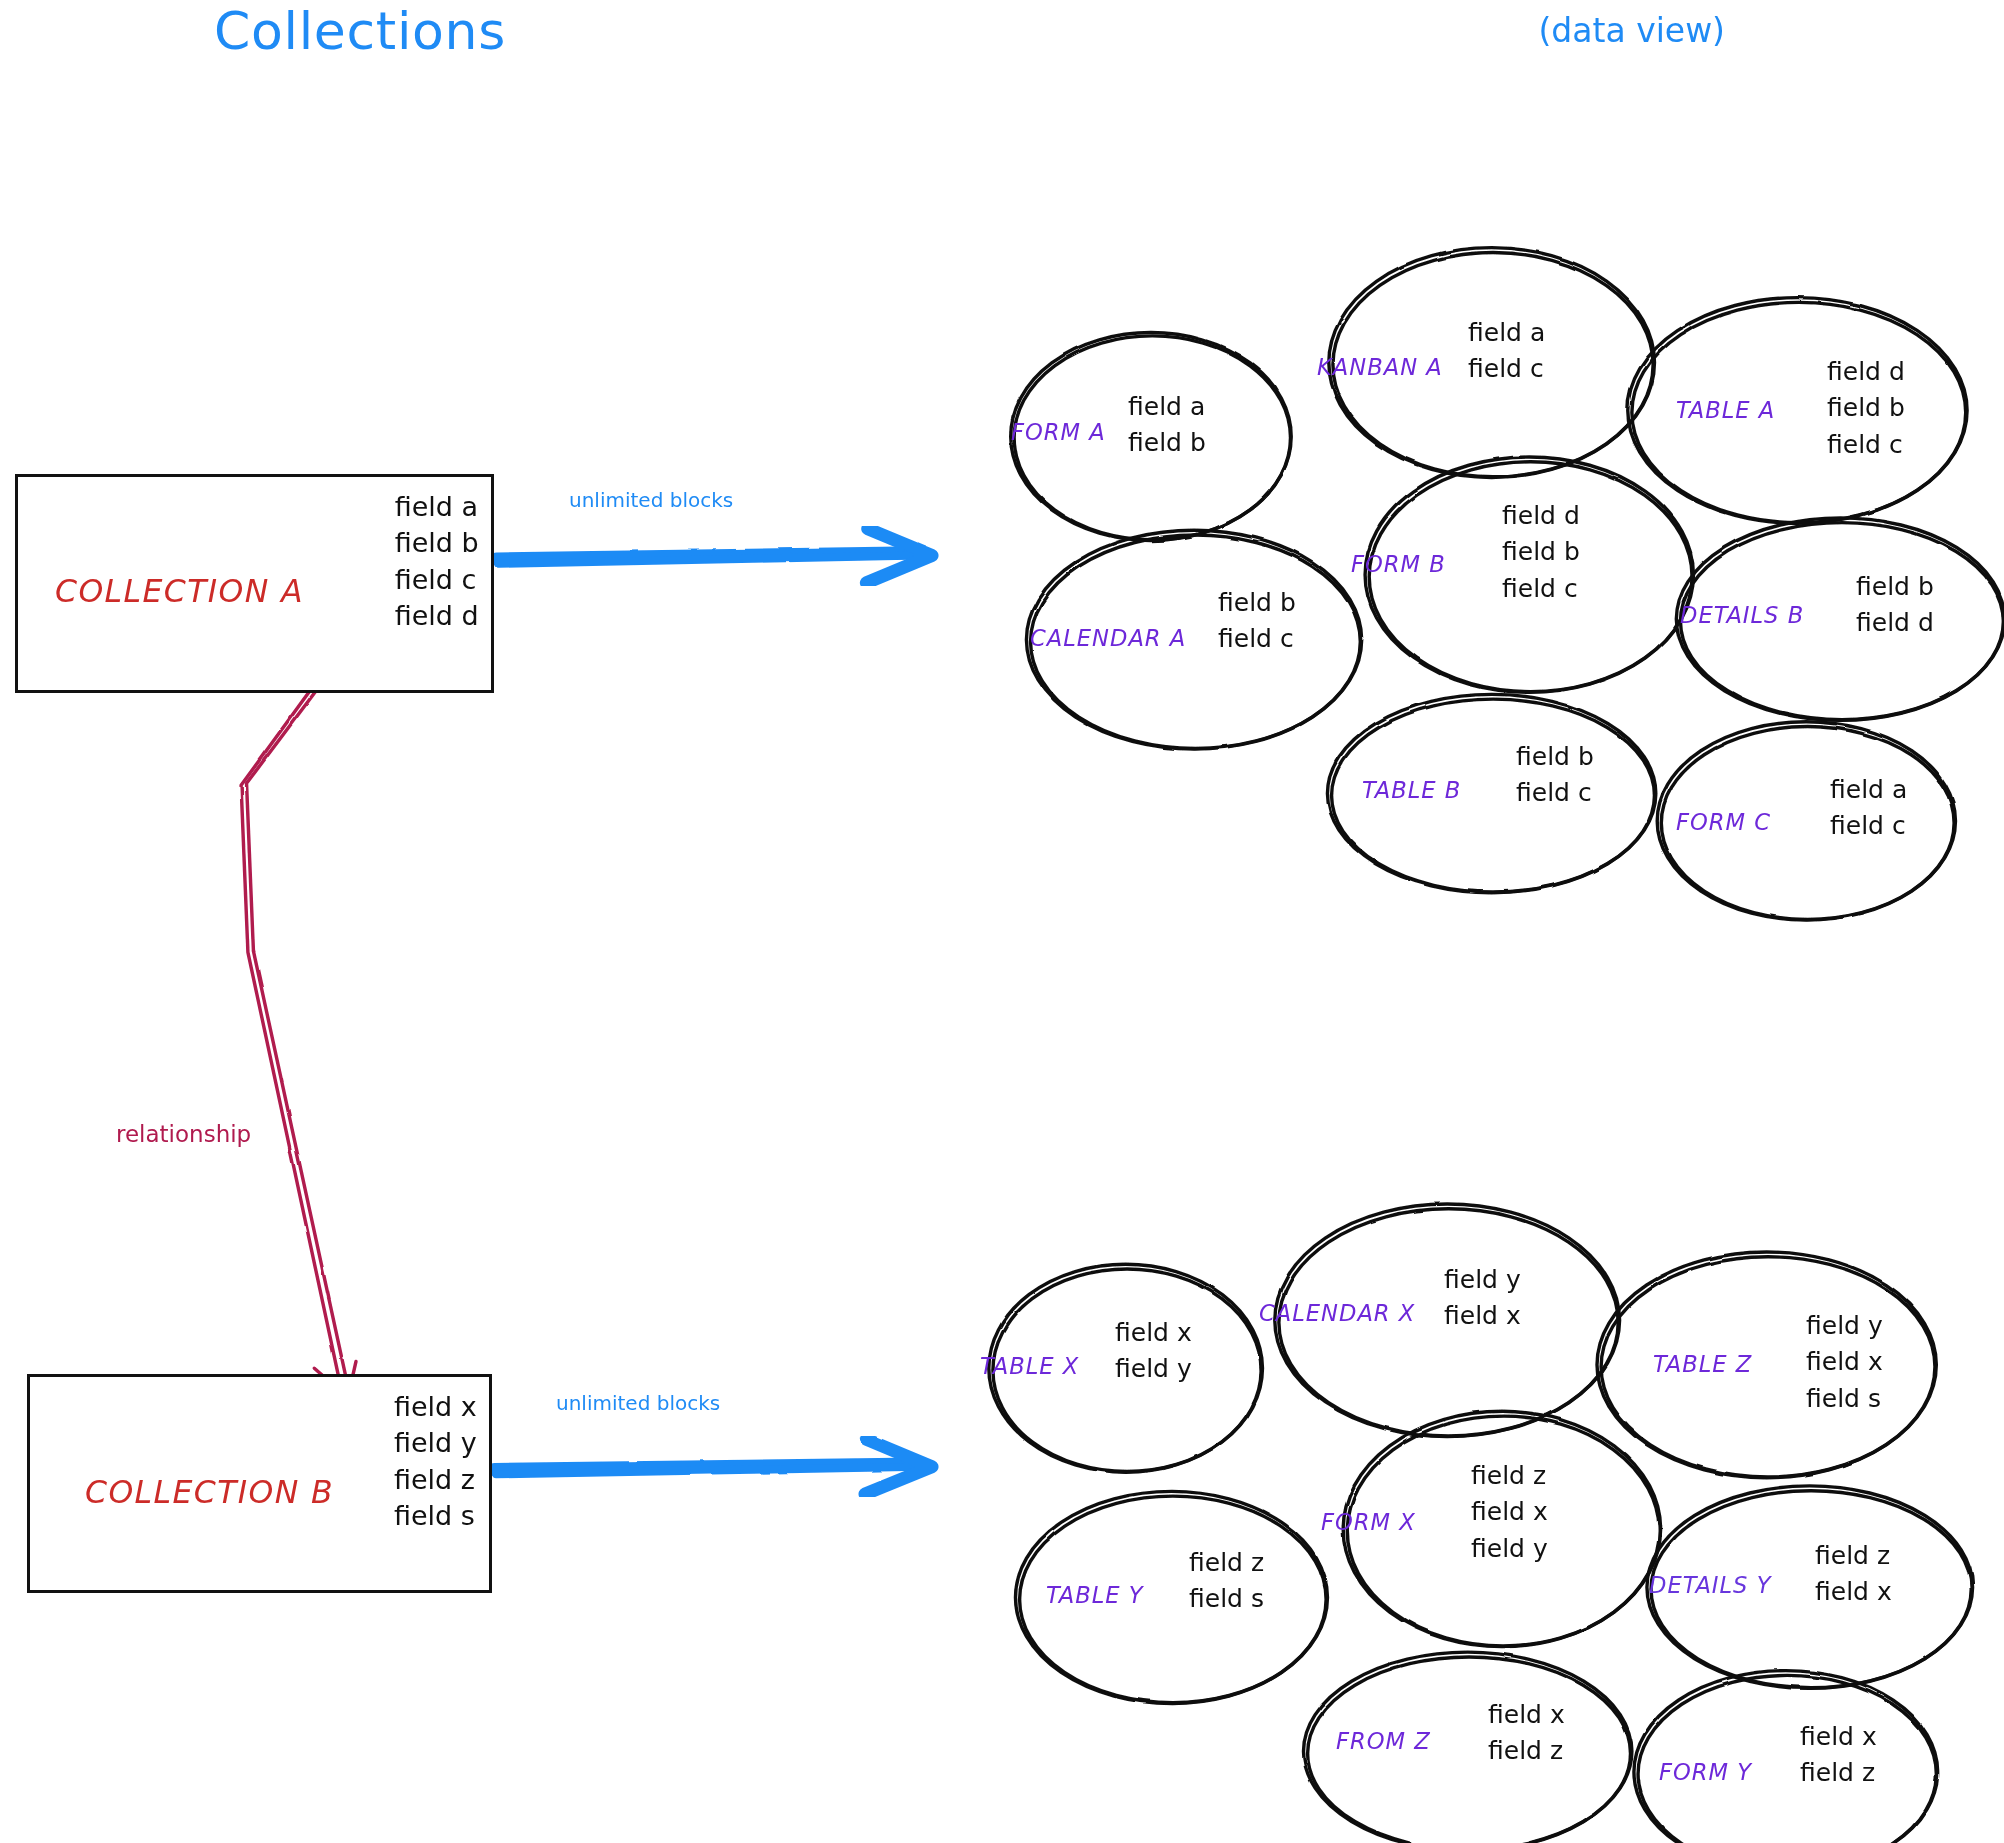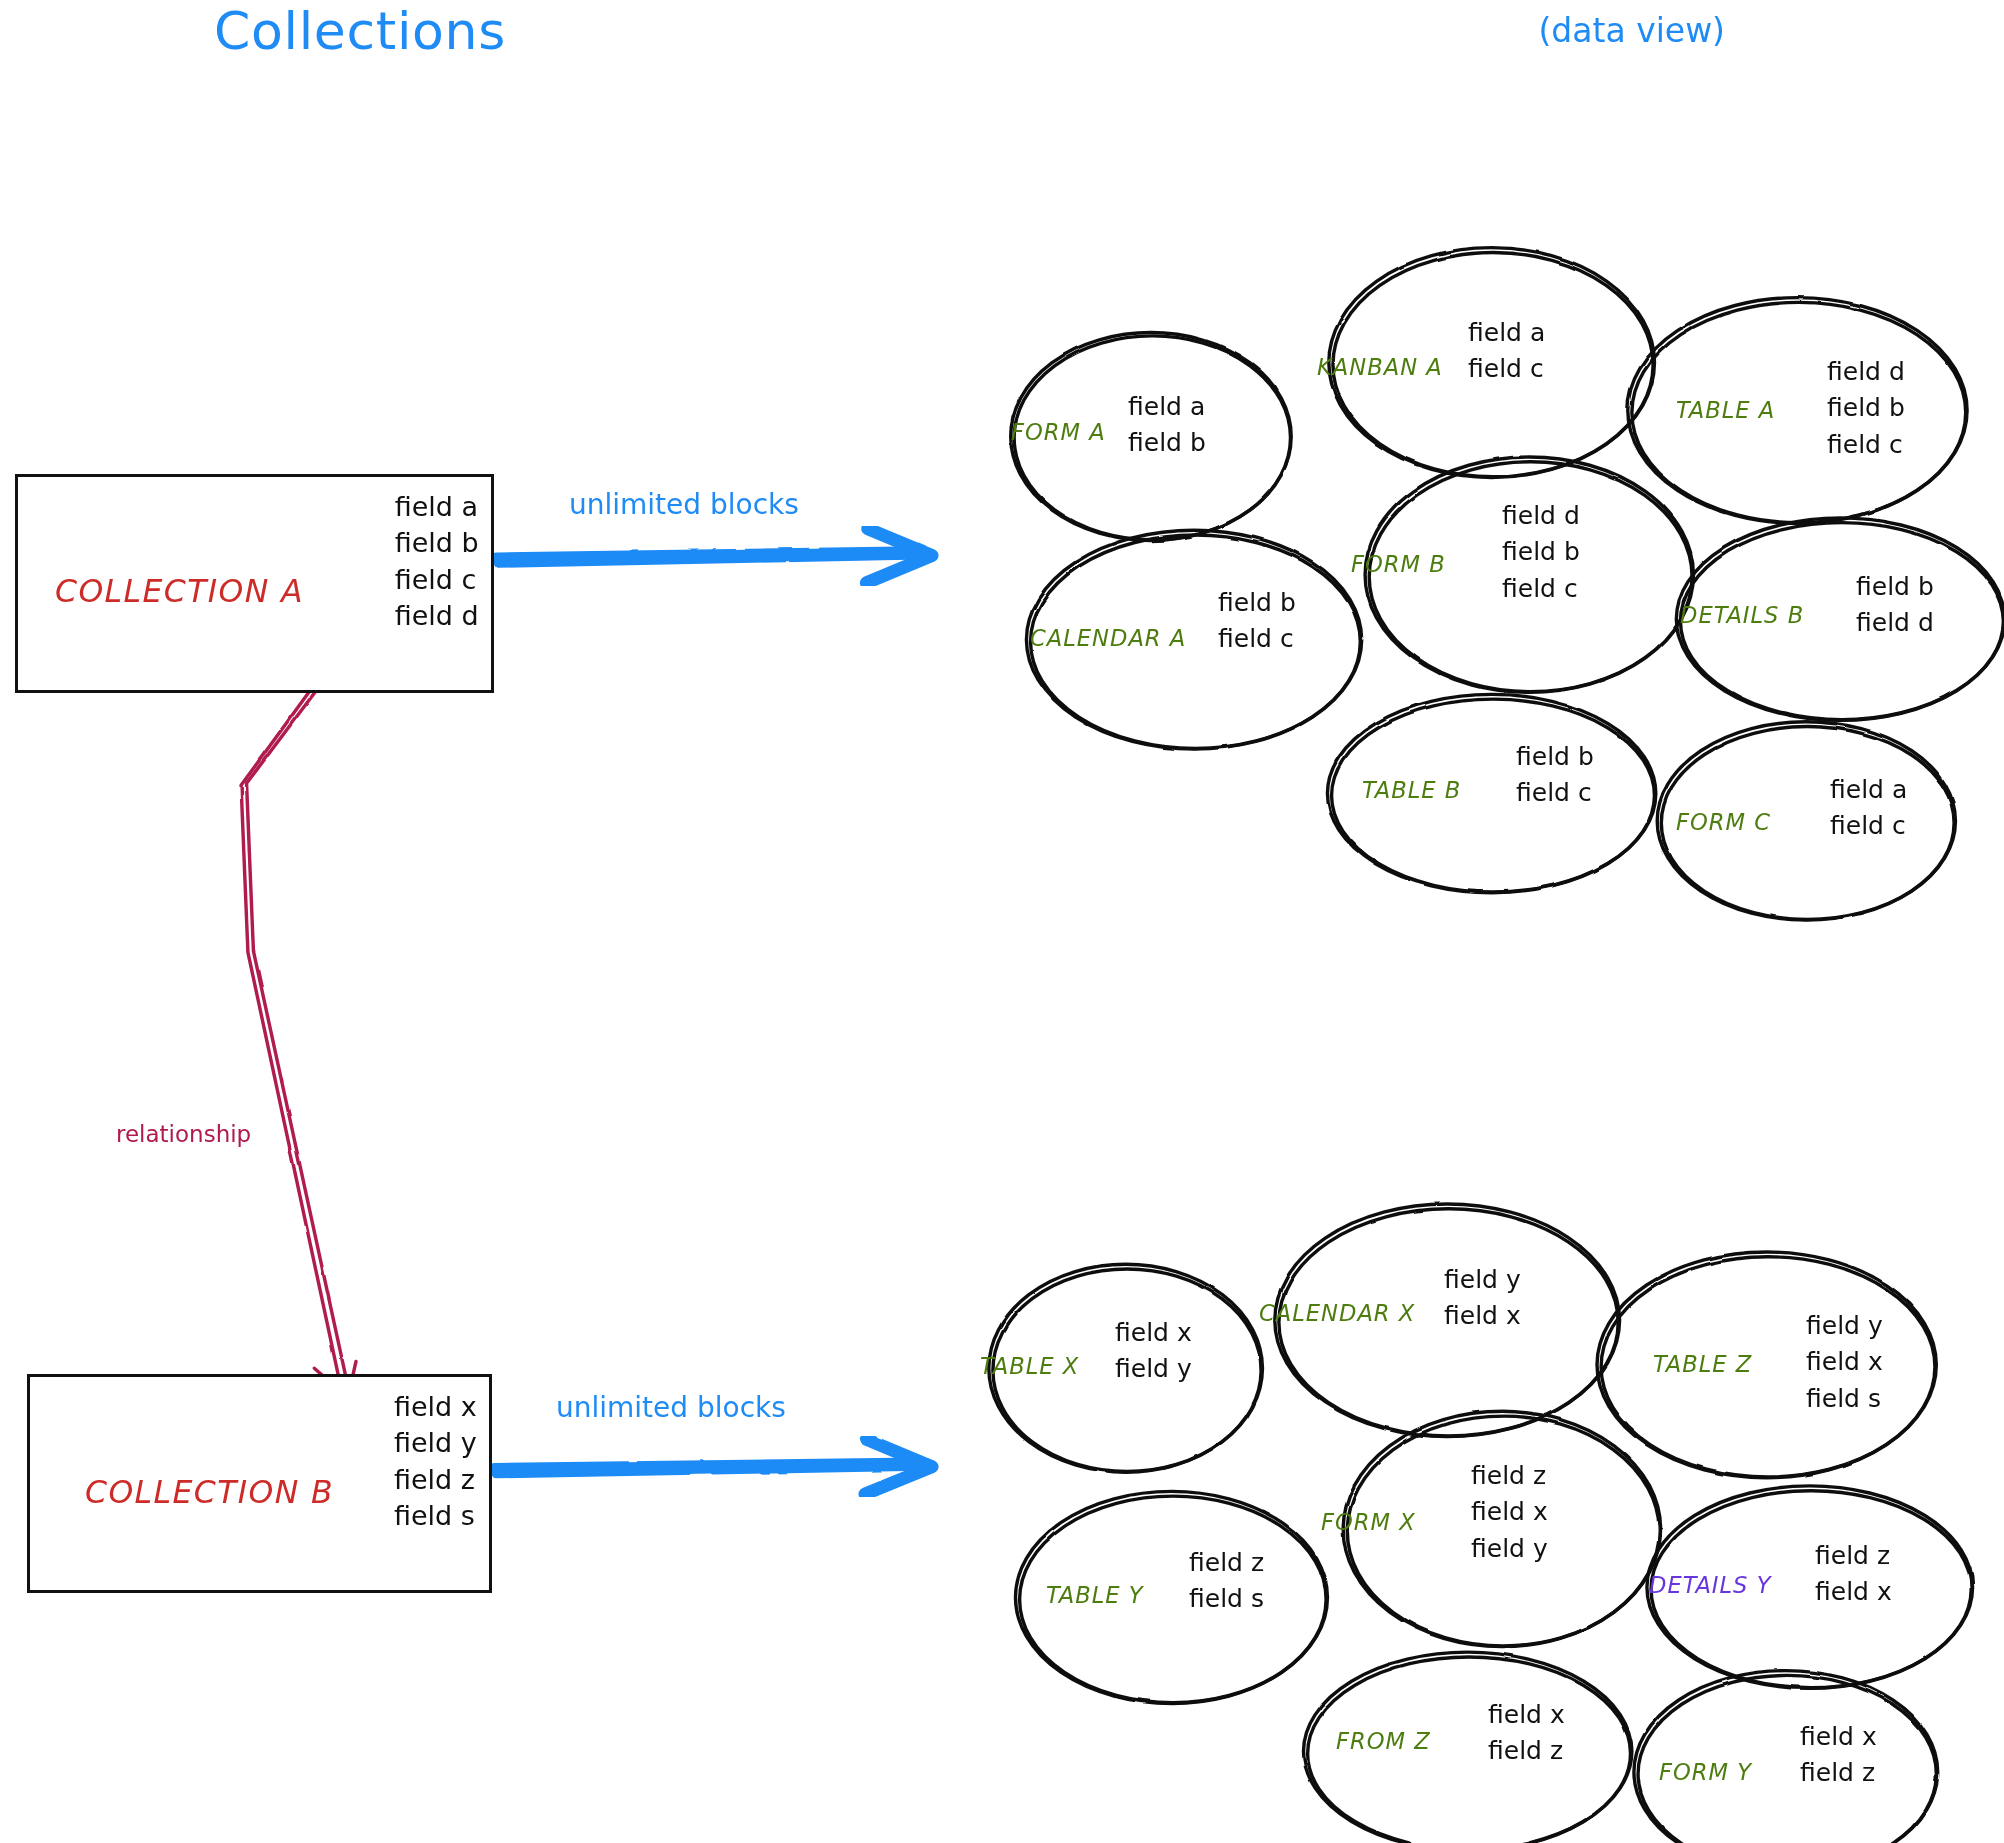--- a/index.html
+++ b/index.html
@@ -22,28 +22,28 @@
                      white-space:nowrap;font-style:italic;}
   .collection .cfields{position:absolute;right:12.3px;top:12.3px;text-align:left;}
   .collection .cfields div{color:#111;font-size:27px;line-height:1.34;white-space:nowrap;}
 
   #collection-a{left:15px;top:474px;width:479px;height:219px;}
   #collection-a .cname{left:37px;top:96px;}
   #collection-b{left:27px;top:1374px;width:465px;height:219px;}
   #collection-b .cname{left:55px;top:97px;}
 
   
-  .arrow-label{position:absolute;color:#1f8bf5;font-size:28px;white-space:nowrap;}
+  .arrow-label{position:absolute;color:#1f8bf5;font-size:20px;white-space:nowrap;}
   #lbl-arrow-top{left:569px;top:488px;}
   #lbl-arrow-bottom{left:556px;top:1391px;}
   #lbl-relationship{position:absolute;left:116px;top:1121px;color:#b01a4e;font-size:23px;}
 
   
   .block{position:absolute;}
-  .block .bname{position:absolute;color:#4d7c0f;font-size:22.6px;letter-spacing:1px;
+  .block .bname{position:absolute;color:#6d28d9;font-size:22.6px;letter-spacing:1px;
                 white-space:nowrap;font-style:italic;}
   .block .bfields{position:absolute;white-space:nowrap;}
   .block .bfields div{color:#111;font-size:25px;line-height:1.45;}
   .block.purple .bname{color:#6836dd;}
 </style>
 </head>
 <body>
 
 <svg id="canvas" viewBox="0 0 2930 2694">
   <defs>

